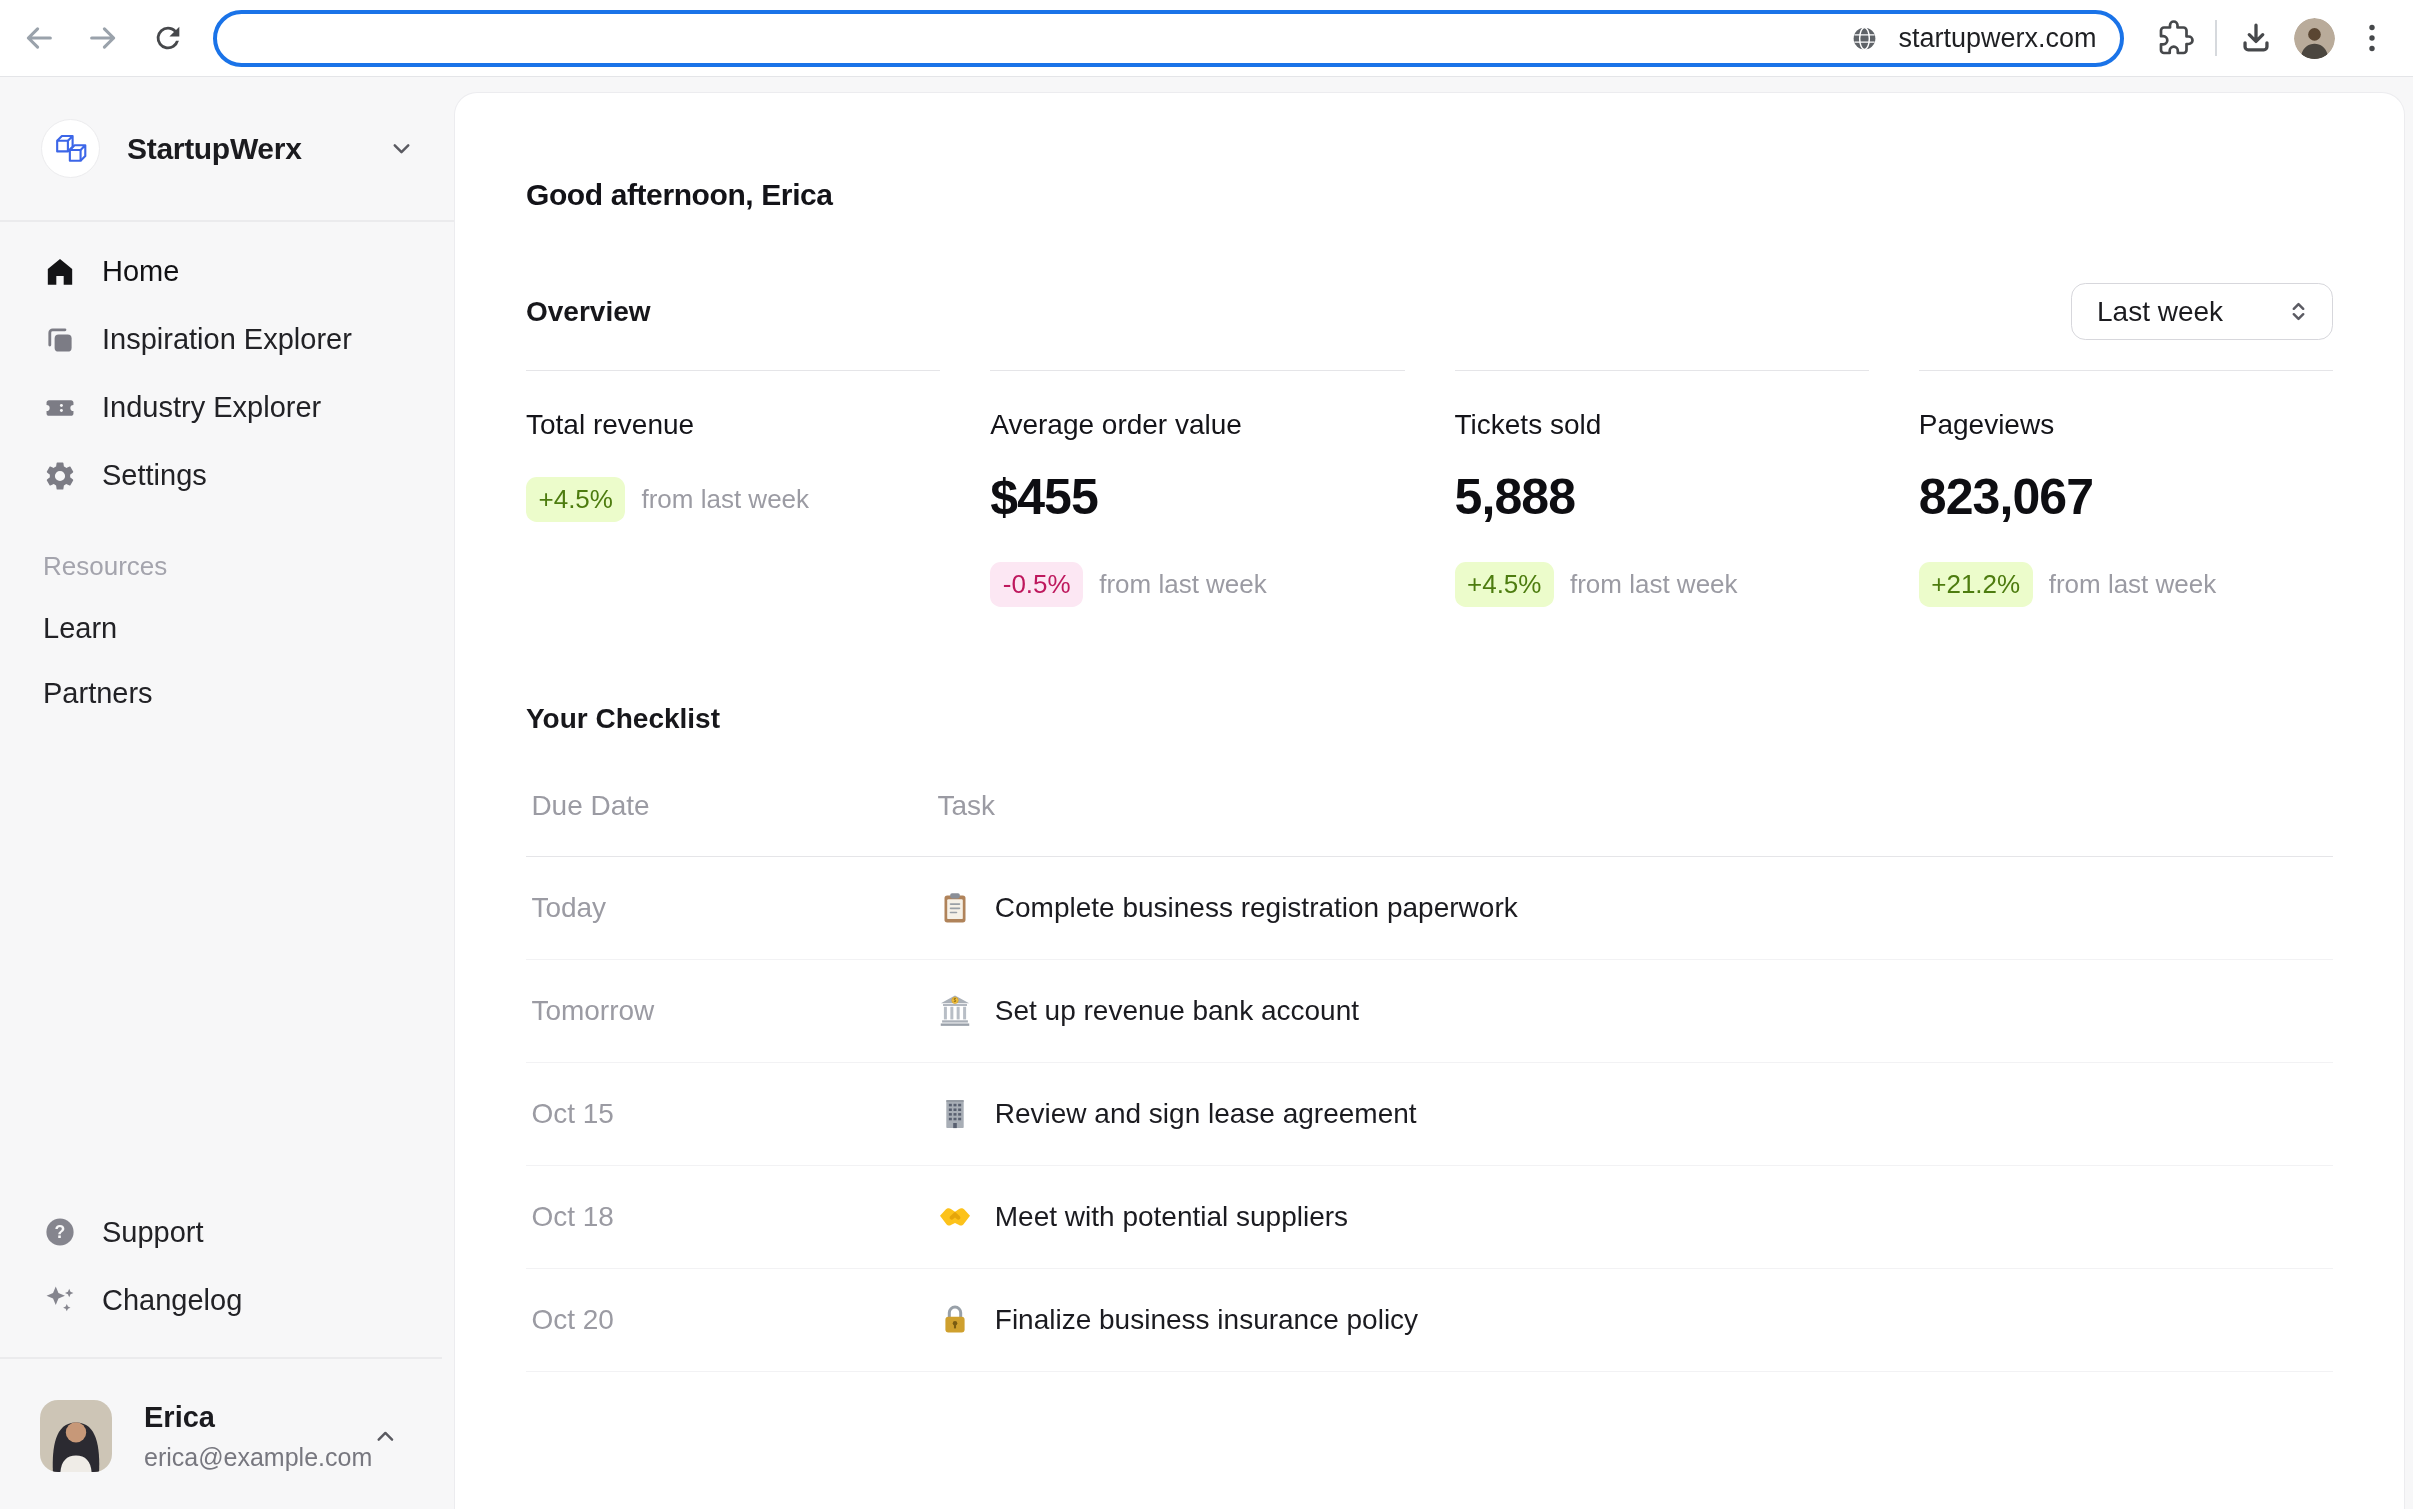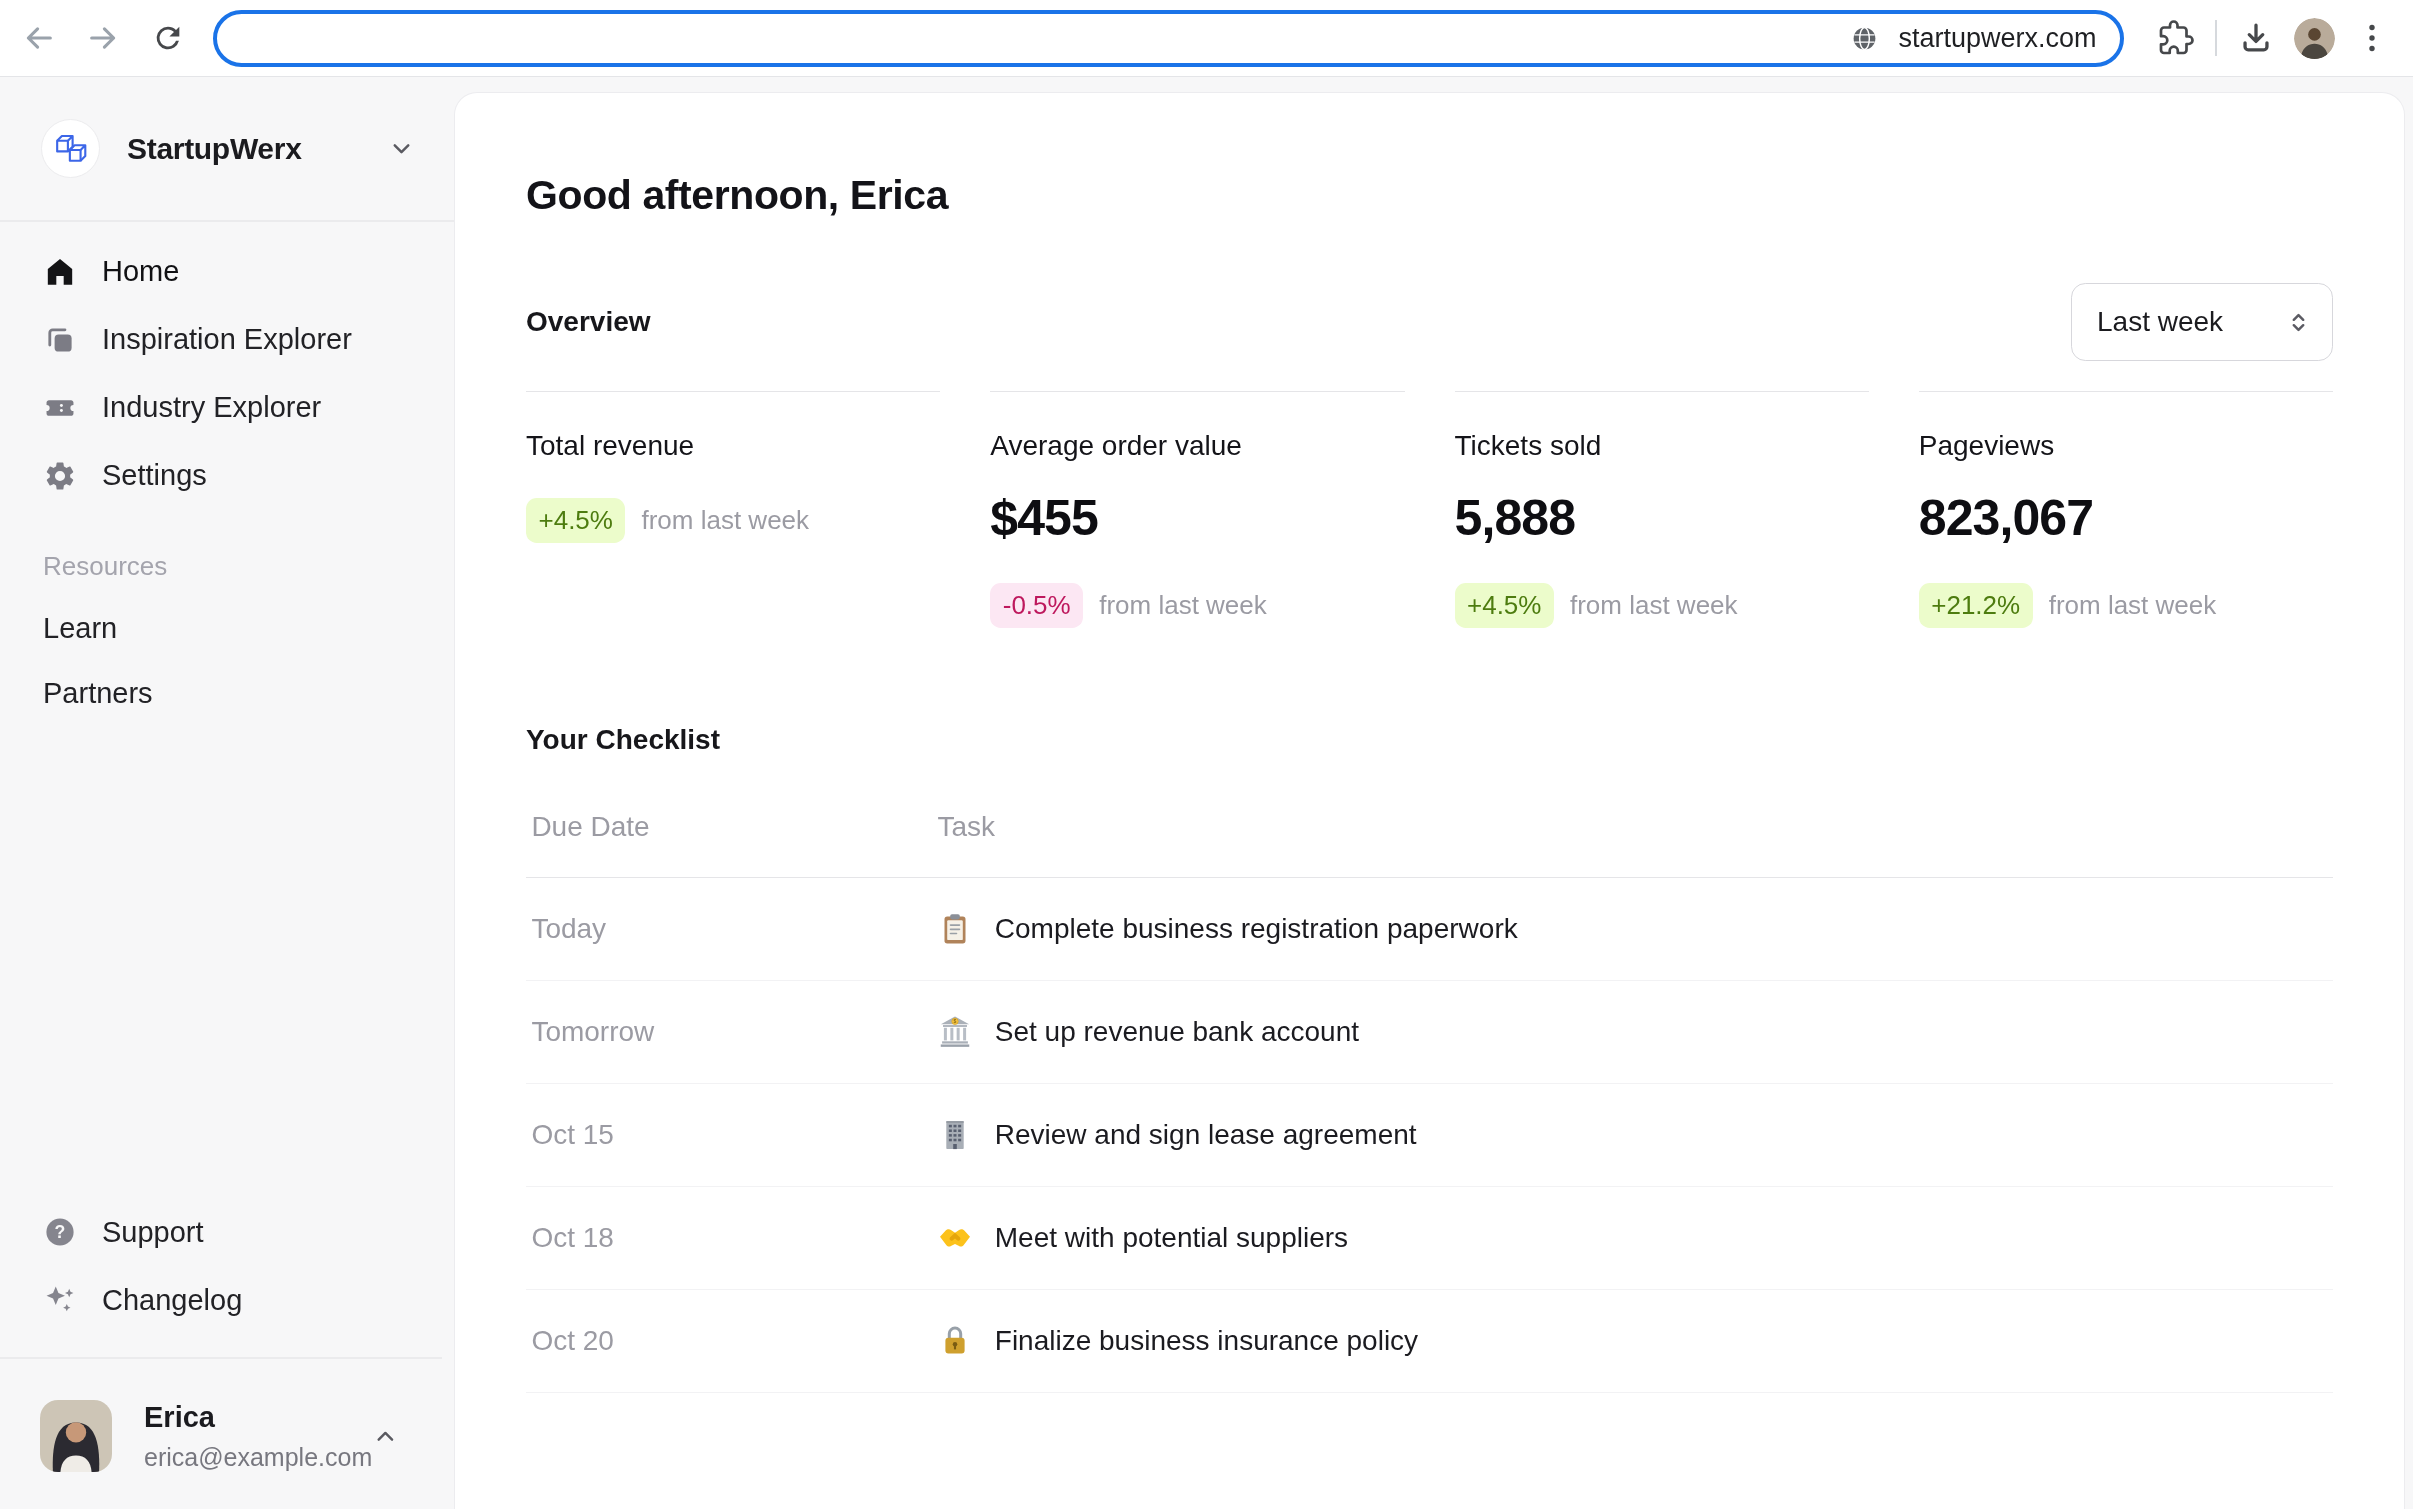--- a/index.html
+++ b/index.html
@@ -79,26 +79,26 @@
   .user-name { font-size:29px; font-weight:700; color:#1b1b1f; }
   .user-email { margin-top:9px; font-size:25px; color:#77777f; }
   .profile-chevron { margin-left:auto; width:27px; height:27px; color:#5a5a61; }
 
   
   .main-card {
     position:absolute; left:454px; top:92px; right:8px; bottom:-27px;
     background:#ffffff; border:1.8px solid #ececef; border-bottom:none;
     border-radius:23px 23px 0 0; padding:0 71px; overflow:hidden;
   }
-  .greeting { margin-top:77px; font-size:41px; line-height:50px; font-weight:700; color:#131318; letter-spacing:-0.4px; }
+  .greeting { margin-top:77px; font-size:30px; line-height:50px; font-weight:700; color:#131318; letter-spacing:-0.4px; }
 
   .overview-head { margin-top:63px; display:flex; align-items:center; justify-content:space-between; }
   .overview-title { font-size:28px; font-weight:700; color:#17171b; }
   .period-select {
-    width:262px; height:78px; background:#fff; border:1.8px solid #d7d7dc; border-radius:14.3px;
+    width:262px; height:57px; background:#fff; border:1.8px solid #d7d7dc; border-radius:14.3px;
     display:flex; align-items:center; padding:0 19.7px 0 25px; cursor:pointer;
   }
   .period-select .sel-value { font-size:28px; color:#1b1b1f; }
   .period-select .updown { margin-left:auto; width:27px; height:27px; color:#5b5b63; }
 
   .metrics { margin-top:30px; display:grid; grid-template-columns:repeat(4,1fr); column-gap:50px; }
   .metric { border-top:1.8px solid #e5e5e8; padding-top:38px; }
   .metric-label { font-size:28px; font-weight:500; color:#141419; }
   .metric-value { margin-top:27px; font-size:50px; font-weight:700; color:#0e0e12; letter-spacing:-0.9px; }
   .metric-delta { margin-top:36px; display:flex; align-items:center; }

